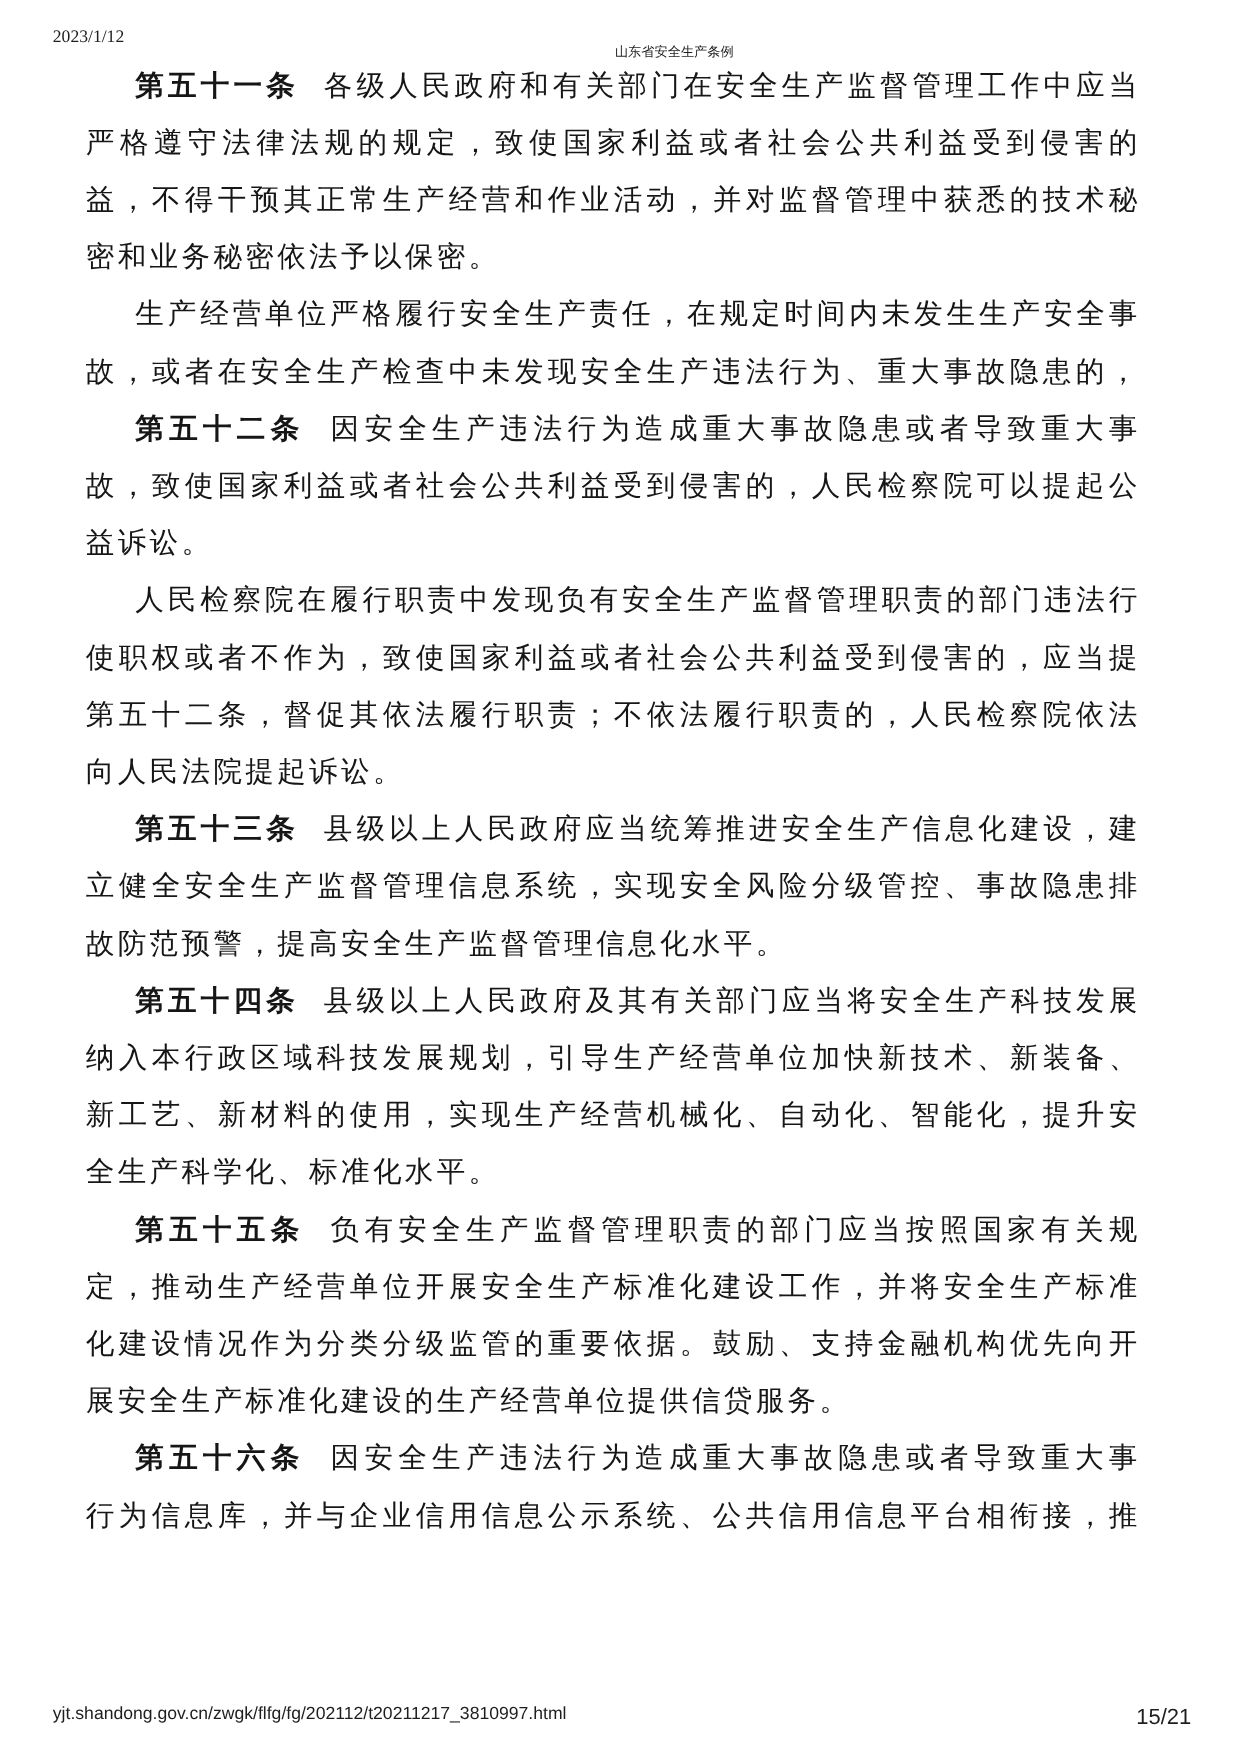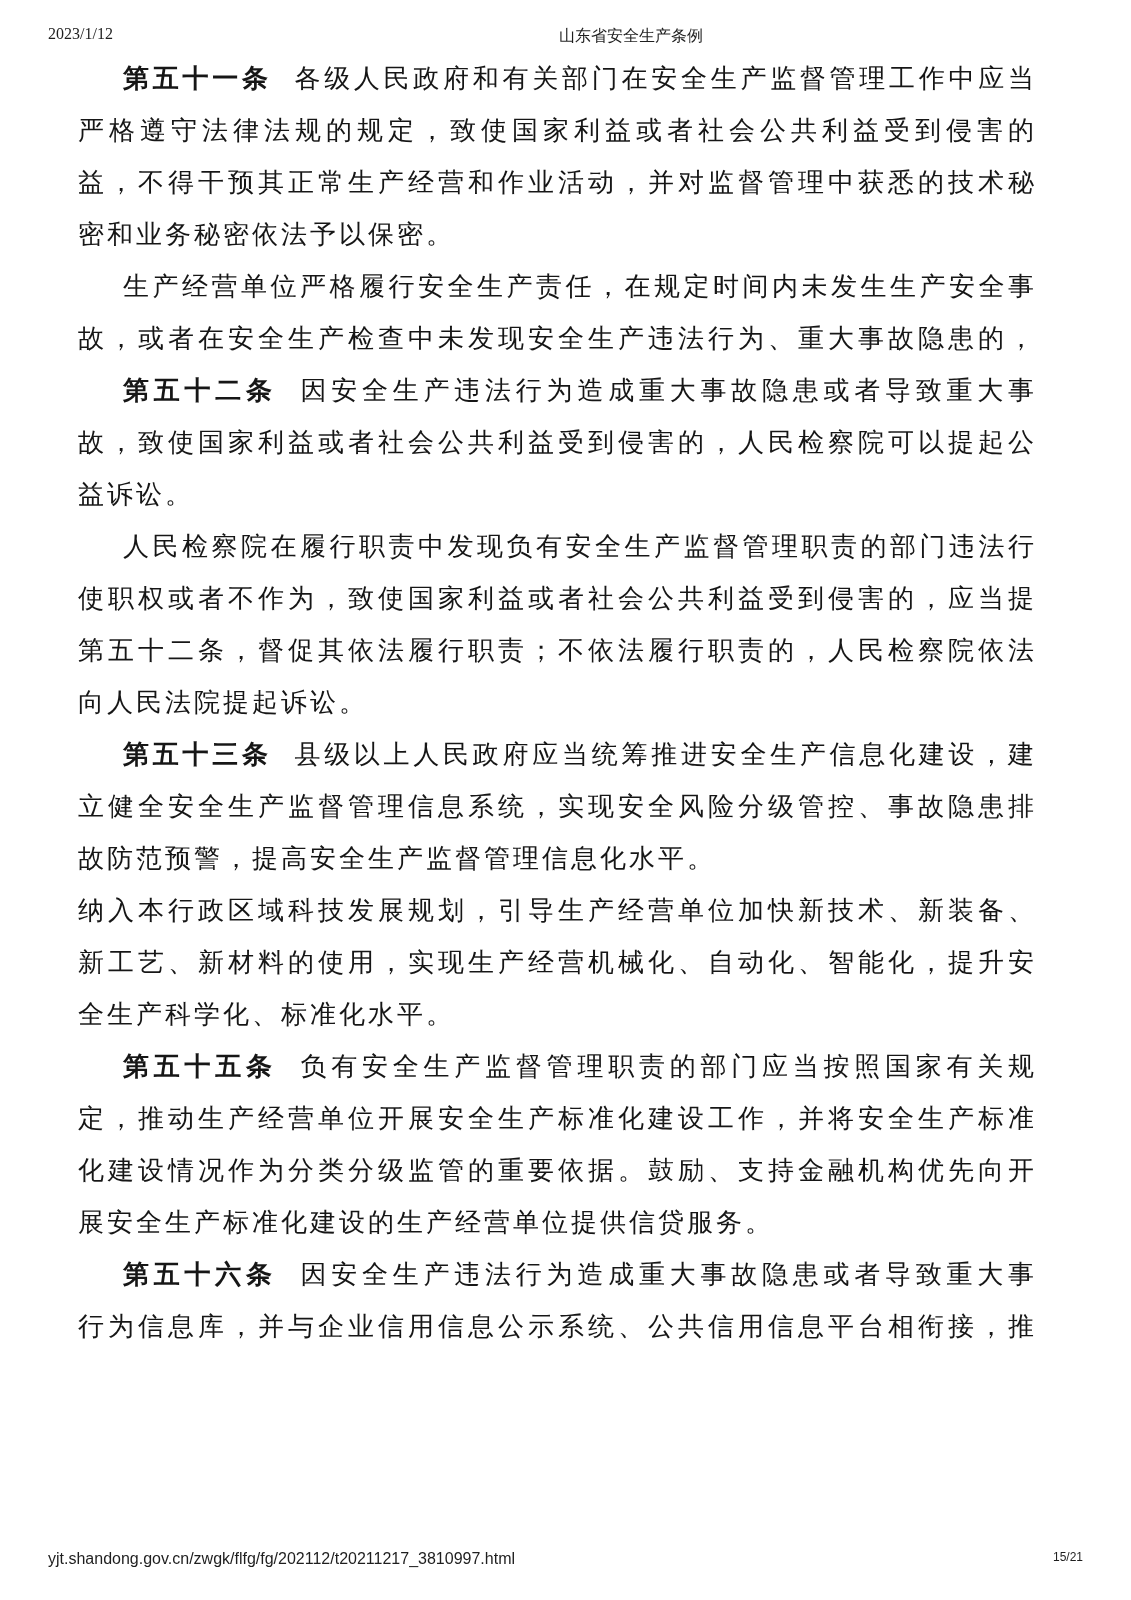--- a/index.html
+++ b/index.html
@@ -9,23 +9,23 @@
     height: 1600px;
     background: #ffffff;
     overflow: hidden;
   }
   .hdr-date {
     position: absolute; left: 48px; top: 25px;
     font-family: Liberation Serif, serif;
     font-size: 16px; color: #1e1e1e; white-space: nowrap;
   }
   .hdr-title {
-    position: absolute; left: 559px; top: 26px;
+    position: absolute; left: 559px; top: 39px;
     font-family: Liberation Mono, monospace;
-    font-size: 16px; color: #1e1e1e; white-space: nowrap;
+    font-size: 12px; color: #1e1e1e; white-space: nowrap;
   }
   .doc {
     position: absolute; left: 78px; top: 52px; width: 959px;
     color: #161616;
   }
   .line {
     height: 52px; line-height: 52px;
     font-family: "DejaVu Serif", serif;
     font-size: 26px; letter-spacing: 3px;
     text-align: justify;
@@ -35,21 +35,21 @@
   .line b { font-weight: 700; margin-top: 28px; }
   .gap { display: inline-block; width: 22px; }
   .ftr-url {
     position: absolute; left: 48px; top: 1550px;
     font-family: "Liberation Sans", sans-serif;
     font-size: 16px; color: #1e1e1e; white-space: nowrap;
   }
   .ftr-page {
     position: absolute; right: 48px; top: 1550px;
     font-family: "Liberation Sans", sans-serif;
-    font-size: 12px; color: #1e1e1e; white-space: nowrap;
+    font-size: 20px; color: #1e1e1e; white-space: nowrap;
   }
 </style>
 </head>
 <body>
 
 <div class="page">
   <div class="hdr-date">2023/1/12</div>
   <div class="hdr-title">山东省安全生产条例</div>
 
   <div class="doc" id="doc">
@@ -62,20 +62,21 @@
       <div class="line fill ind"><b>第五十二条</b><span class="gap"></span><span>因安全生产违法行为造成重大事故隐患或者导致重大事</span></div>
       <div class="line fill"><span>故，致使国家利益或者社会公共利益受到侵害的，人民检察院可以提起公</span></div>
       <div class="line"><span>益诉讼。</span></div>
       <div class="line fill ind"><span>人民检察院在履行职责中发现负有安全生产监督管理职责的部门违法行</span></div>
       <div class="line fill"><span>使职权或者不作为，致使国家利益或者社会公共利益受到侵害的，应当提</span></div>
       <div class="line fill"><span>第五十二条，督促其依法履行职责；不依法履行职责的，人民检察院依法</span></div>
       <div class="line"><span>向人民法院提起诉讼。</span></div>
       <div class="line fill ind"><b>第五十三条</b><span class="gap"></span><span>县级以上人民政府应当统筹推进安全生产信息化建设，建</span></div>
       <div class="line fill"><span>立健全安全生产监督管理信息系统，实现安全风险分级管控、事故隐患排</span></div>
       <div class="line"><span>故防范预警，提高安全生产监督管理信息化水平。</span></div>
+      <div class="line fill ind"><b>第五十四条</b><span class="gap"></span><span>县级以上人民政府及其有关部门应当将安全生产科技发展</span></div>
       <div class="line fill"><span>纳入本行政区域科技发展规划，引导生产经营单位加快新技术、新装备、</span></div>
       <div class="line fill"><span>新工艺、新材料的使用，实现生产经营机械化、自动化、智能化，提升安</span></div>
       <div class="line"><span>全生产科学化、标准化水平。</span></div>
       <div class="line fill ind"><b>第五十五条</b><span class="gap"></span><span>负有安全生产监督管理职责的部门应当按照国家有关规</span></div>
       <div class="line fill"><span>定，推动生产经营单位开展安全生产标准化建设工作，并将安全生产标准</span></div>
       <div class="line fill"><span>化建设情况作为分类分级监管的重要依据。鼓励、支持金融机构优先向开</span></div>
       <div class="line"><span>展安全生产标准化建设的生产经营单位提供信贷服务。</span></div>
       <div class="line fill ind"><b>第五十六条</b><span class="gap"></span><span>因安全生产违法行为造成重大事故隐患或者导致重大事</span></div>
       <div class="line fill"><span>行为信息库，并与企业信用信息公示系统、公共信用信息平台相衔接，推</span></div>
     </div>

